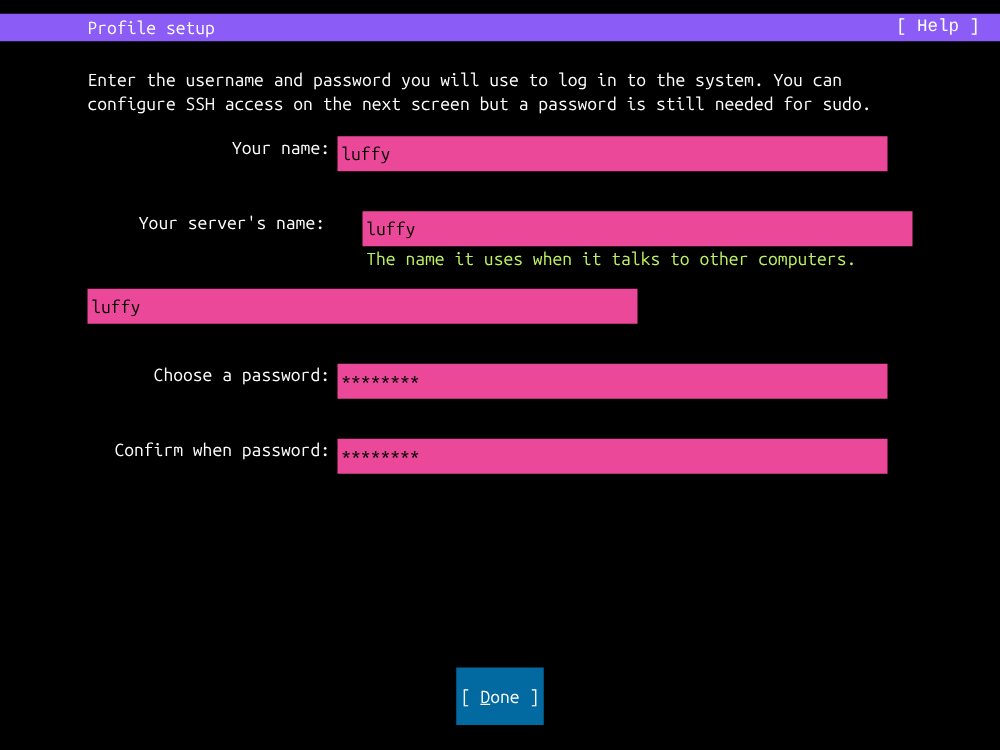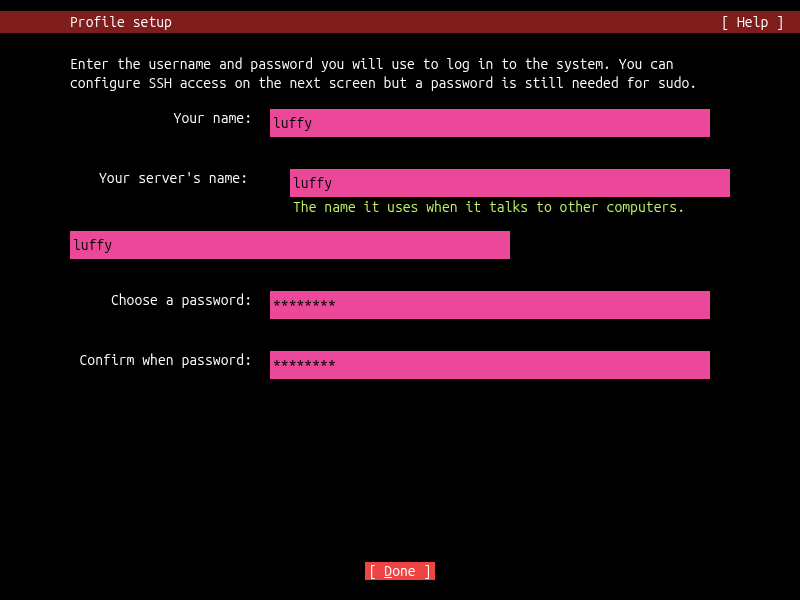--- a/index.html
+++ b/index.html
@@ -11,35 +11,36 @@
       width: 800px;
       height: 600px;
       background: #000000;
       font-family: "Ubuntu Mono", "Courier New", monospace;
       font-size: 14px;
       color: #ffffff;
       overflow: hidden;
       position: relative;
     }
     .header-bar {
-      background: #7f1d1d;
+      background: #8b5cf6;
       height: 22px;
       display: flex;
       justify-content: space-between;
       align-items: center;
       padding: 0 12px;
       margin-top: 11px;
     }
     .header-title {
       color: #ffffff;
       padding-left: 58px;
     }
     .header-help {
       color: #ffffff;
       padding-right: 4px;
+      font-family: Liberation Mono, monospace;
     }
     .content {
       padding: 22px 70px 0 70px;
     }
     .intro-text {
       color: #ffffff;
       line-height: 1.35;
       margin-bottom: 16px;
     }
     .form-row {
@@ -47,21 +48,21 @@
       align-items: flex-start;
       margin-bottom: 16px;
     }
     .form-row.with-hint {
       margin-bottom: 16px;
       gap: 24px;
     }
     .form-label {
       width: 200px;
       text-align: right;
-      padding-right: 18px;
+      padding-right: 6px;
       color: #ffffff;
       line-height: 18px;
     }
     .form-field-wrap {
       flex: 1;
     }
     .form-input {
       background: #ec4899;
       color: #000000;
       height: 28px;
@@ -82,24 +83,24 @@
       height: 16px;
     }
     .footer {
       position: absolute;
       bottom: 20px;
       left: 0;
       right: 0;
       text-align: center;
     }
     .done-button {
-      background: #ef4444;
+      background: #0369a1;
       color: #ffffff;
       display: inline-block;
-      padding: 1px 4px;
+      padding: 15px 4px;
       font-family: inherit;
       font-size: inherit;
       border: none;
       cursor: pointer;
     }
     .done-button .underline {
       text-decoration: underline;
     }
   </style>
 </head>

